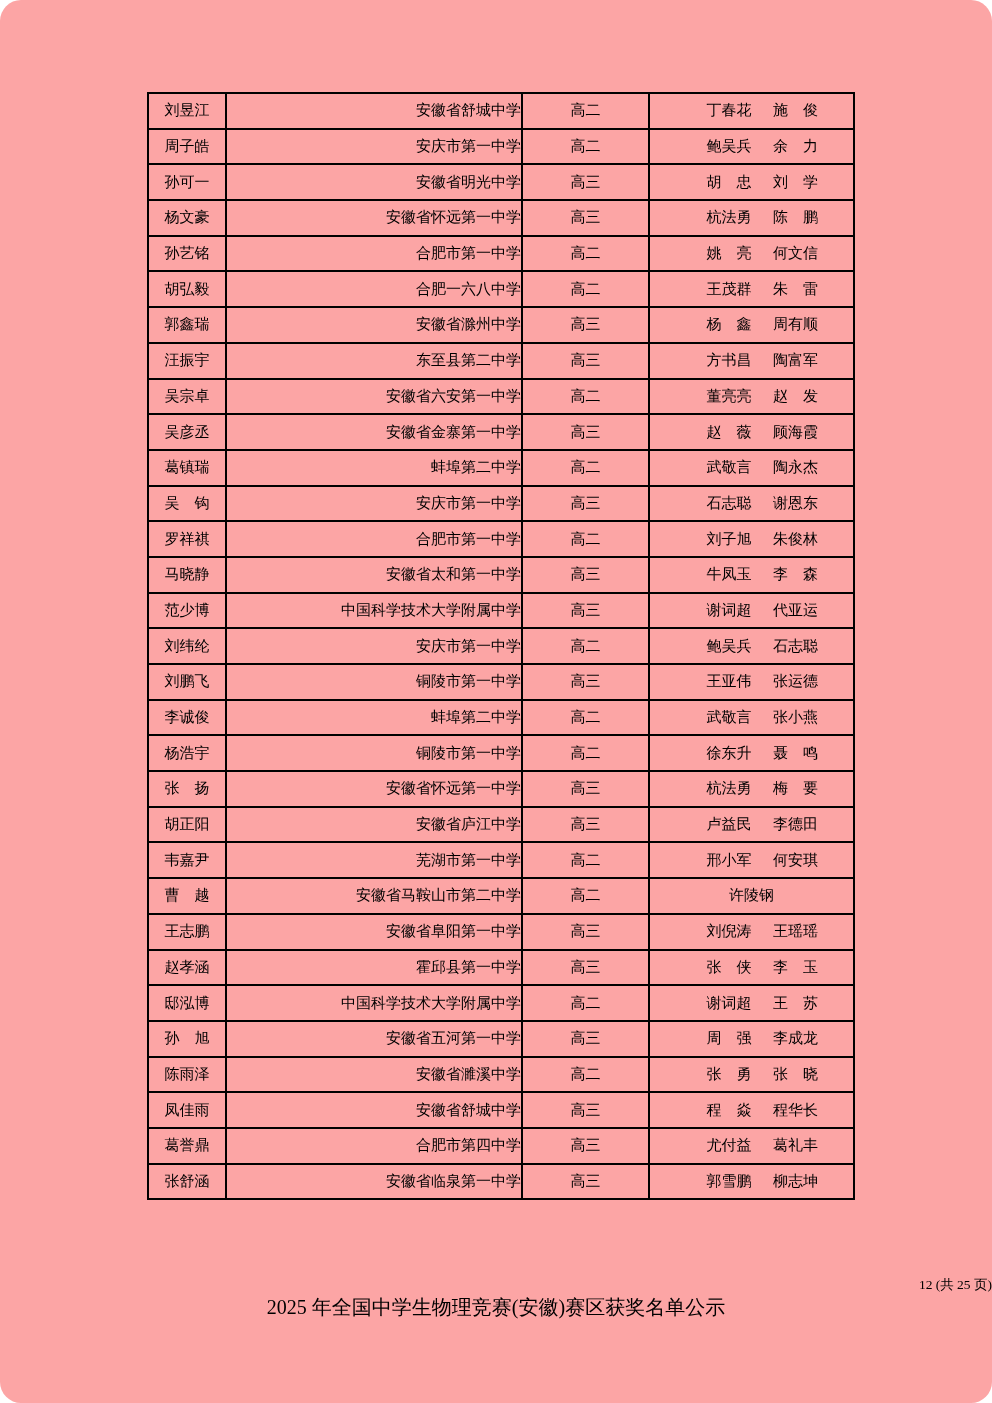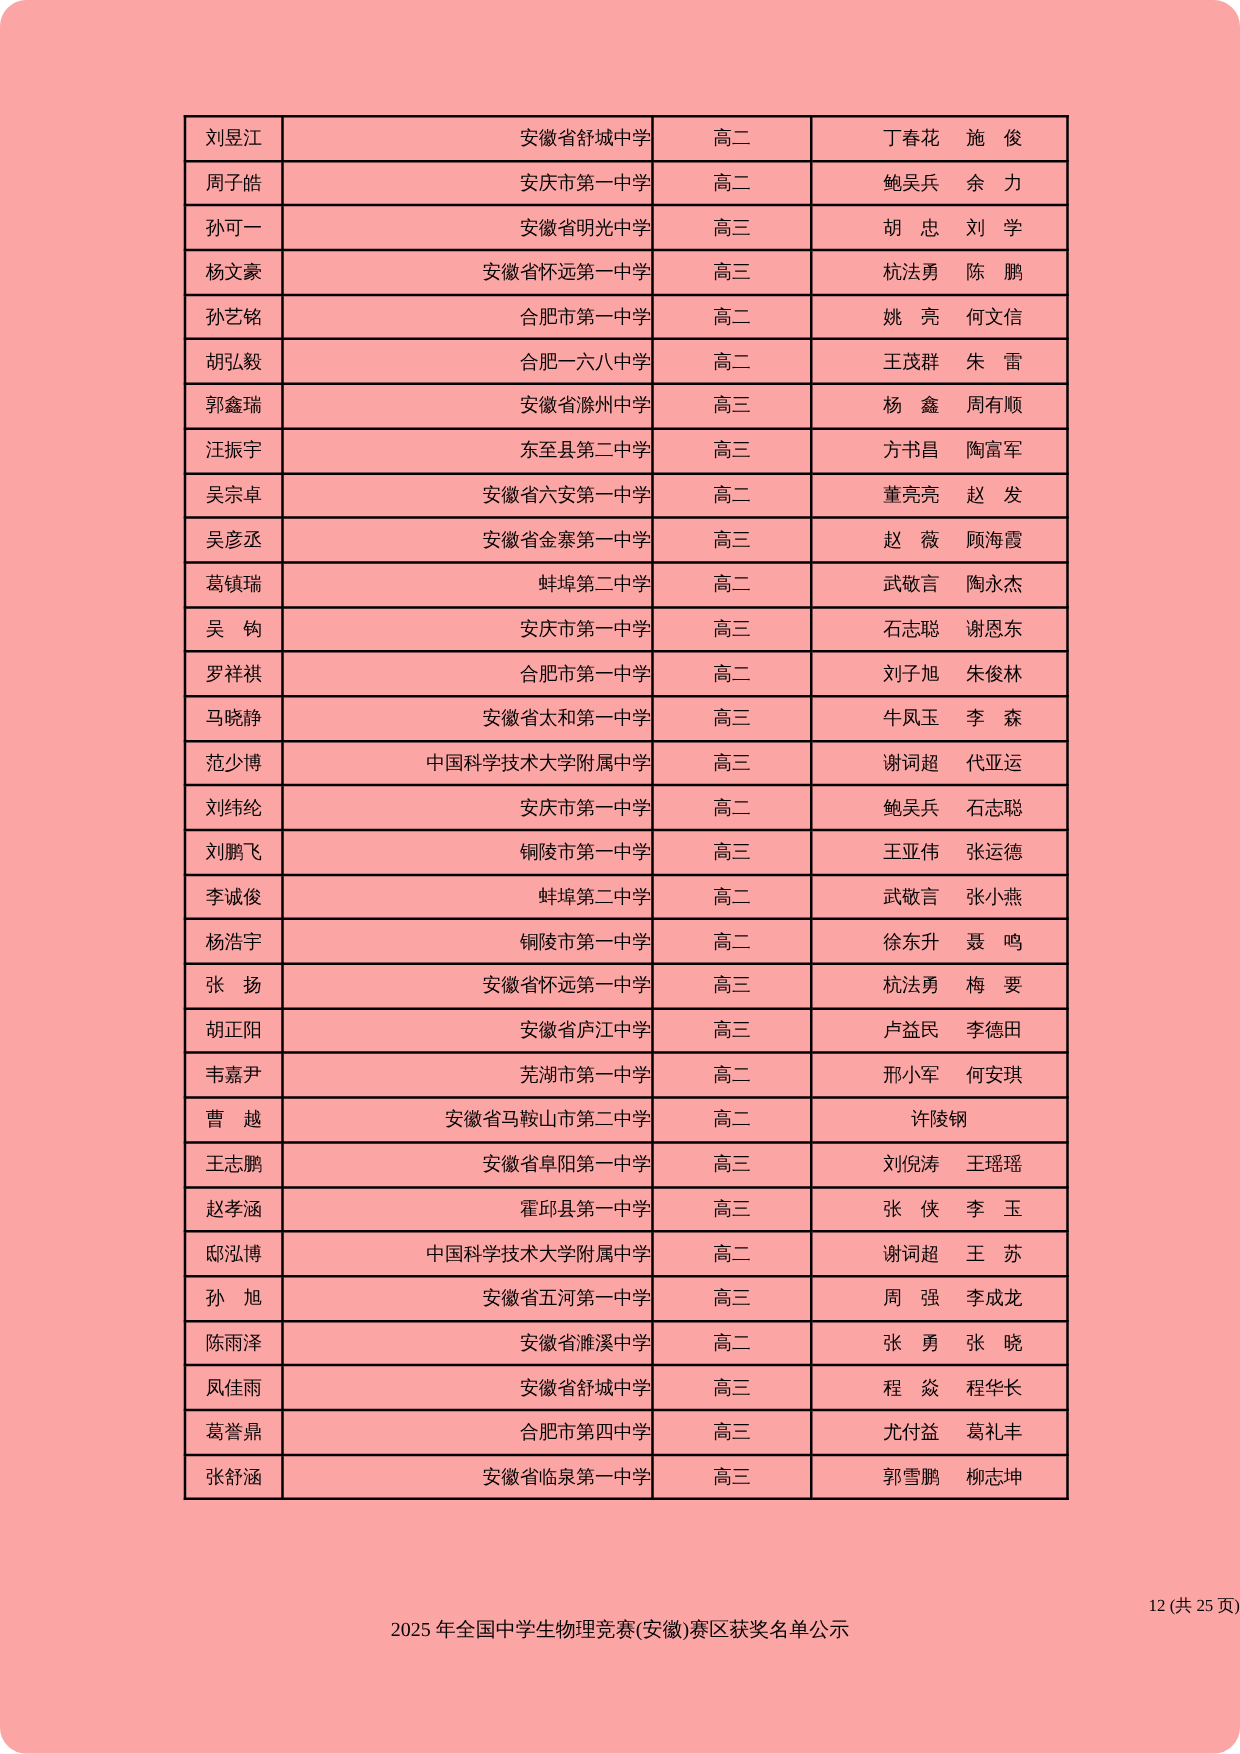--- a/index.html
+++ b/index.html
@@ -47,21 +47,21 @@
     width: 100%;
     text-align: right;
     font-size: 13.5px;
   }
   .footer-title {
     position: absolute;
     left: 0;
     top: 1294px;
     width: 100%;
     text-align: center;
-    font-size: 16px;
+    font-size: 20px;
   }
 </style>
 </head>
 <body>
 
 <div class="page">
 
   <table class="awards">
     <tbody id="table-body">
         <tr>

